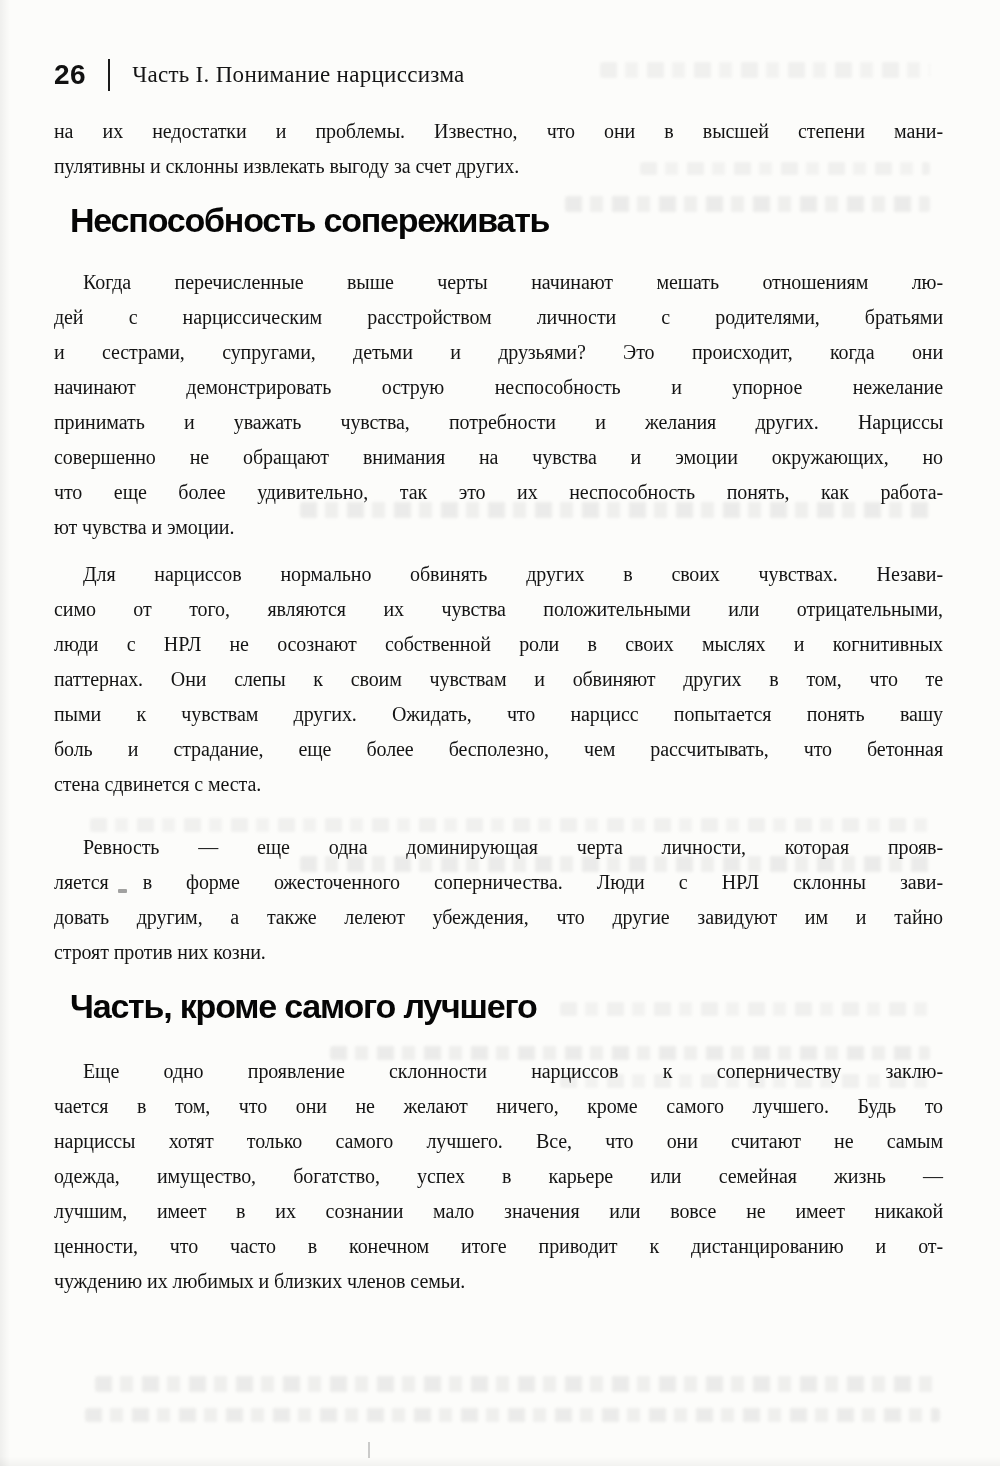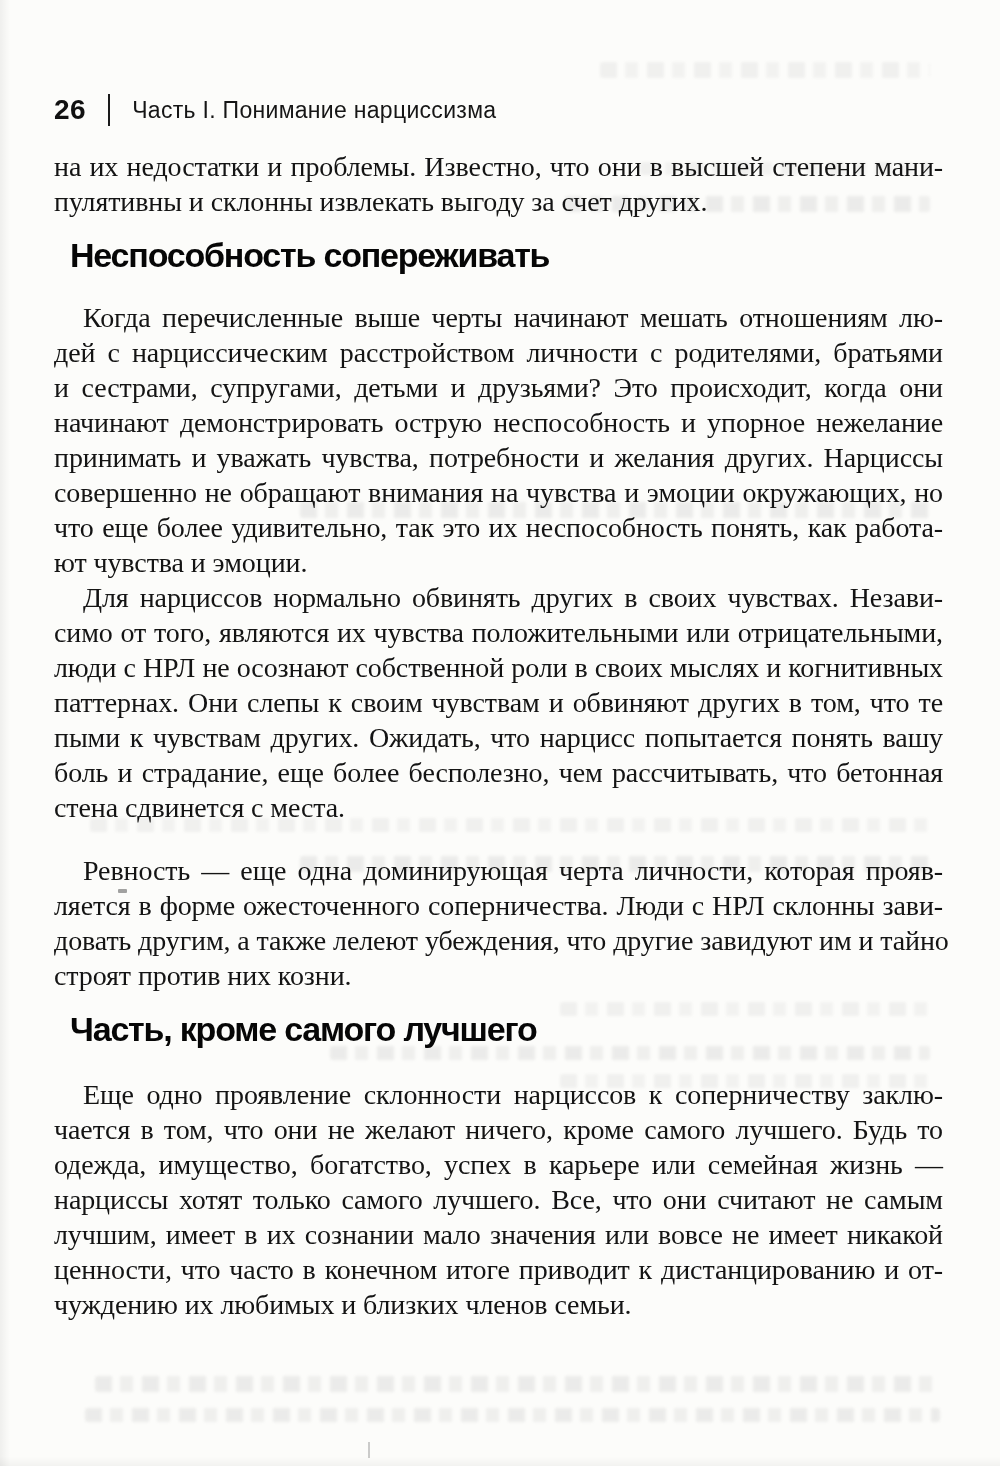--- a/index.html
+++ b/index.html
@@ -14,48 +14,48 @@
     background:#fcfcfa;
     overflow:hidden;
     color:#161616;
   }
   
   .edge-left{position:absolute;left:0;top:0;width:10px;height:100%;
     background:linear-gradient(90deg,rgba(0,0,0,0.05),rgba(0,0,0,0));}
   .edge-bottom{position:absolute;left:0;bottom:0;width:100%;height:10px;
     background:linear-gradient(0deg,rgba(0,0,0,0.04),rgba(0,0,0,0));}
 
-  .inner{position:relative;padding:93px 57px 0 54px;}
+  .inner{position:relative;padding:58px 57px 0 54px;}
 
   
   .pg-header{
     display:flex;align-items:center;height:34px;
     font-family:"Liberation Sans", sans-serif;
   }
   .pgnum{font-size:28px;font-weight:600;letter-spacing:0.5px;color:#111;}
   .hdr-divider{width:2px;height:32px;background:#1a1a1a;margin:0 22px 0 22px;}
-  .runtitle{font-size:23px;font-weight:400;letter-spacing:0.3px;color:#151515;}
+  .runtitle{font-size:23px;font-weight:400;letter-spacing:0.3px;color:#151515;font-family:Liberation Serif, serif;}
 
   
   .para{
-    font-size:28px;line-height:35px;
+    font-size:20px;line-height:35px;
     letter-spacing:-0.1px;
     color:#141414;
   }
   .tline{
     height:35px;
     text-align:justify;
     text-align-last:justify;
     white-space:nowrap;
   }
   .tline.last{text-align-last:left;}
   .para.indent .tline.first{padding-left:29px;}
 
   .para-intro{margin-top:22px;}
-  .para-follow{margin-top:0;}
+  .para-follow{margin-top:12px;}
 
   h2.sec{
     font-family:"Liberation Sans", sans-serif;
     font-weight:700;
     font-size:34px;line-height:40px;
     letter-spacing:-1.2px;
     color:#060606;
     margin:16px;
   }
   .h2-1{margin-top:26px;}
@@ -140,21 +140,21 @@
         <div class="tline">ляется в форме ожесточенного соперничества. Люди с НРЛ склонны зави-</div>
         <div class="tline">довать другим, а также лелеют убеждения, что другие завидуют им и тайно</div>
         <div class="tline last">строят против них козни.</div>
       </div>
 
     <h2 class="sec h2-3">Часть, кроме самого лучшего</h2>
 
     <div class="para indent mt12">
         <div class="tline first">Еще одно проявление склонности нарциссов к соперничеству заклю-</div>
         <div class="tline">чается в том, что они не желают ничего, кроме самого лучшего. Будь то</div>
+        <div class="tline">нарциссы хотят только самого лучшего. Все, что они считают не самым</div>
         <div class="tline">одежда, имущество, богатство, успех в карьере или семейная жизнь —</div>
-        <div class="tline">нарциссы хотят только самого лучшего. Все, что они считают не самым</div>
         <div class="tline">лучшим, имеет в их сознании мало значения или вовсе не имеет никакой</div>
         <div class="tline">ценности, что часто в конечном итоге приводит к дистанцированию и от-</div>
         <div class="tline last">чуждению их любимых и близких членов семьи.</div>
       </div>
 
   </div>
 </div>
 
 </body></html>

